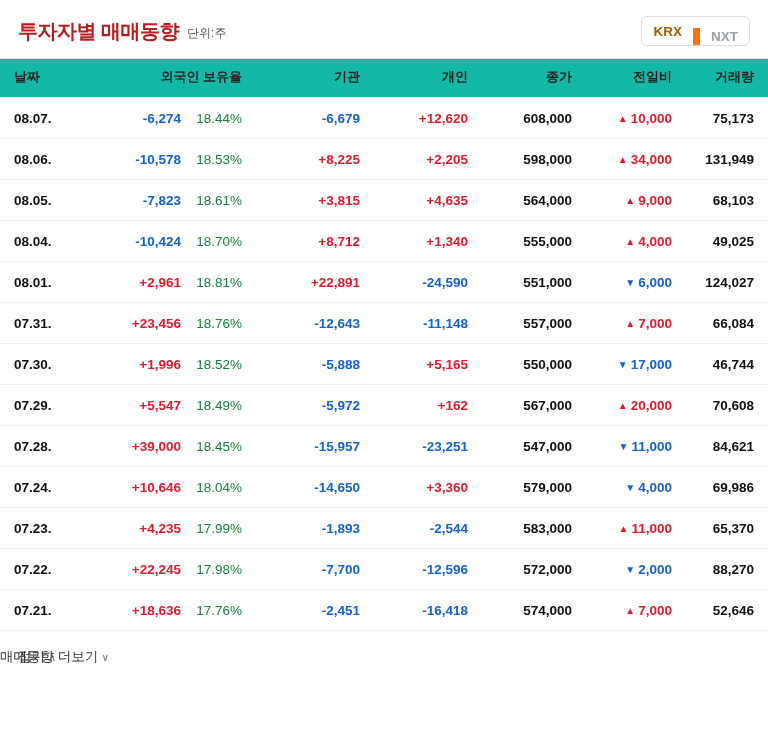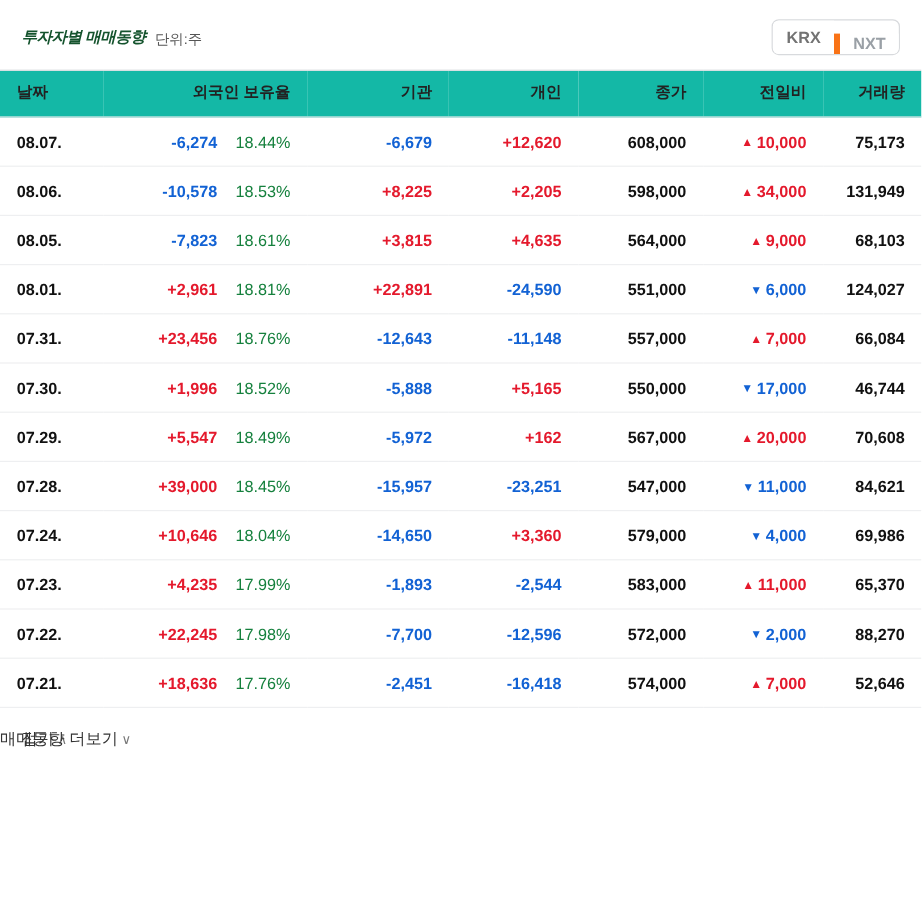--- a/index.html
+++ b/index.html
@@ -19,25 +19,24 @@
   }
 
   
   .header {
     display: flex;
     align-items: center;
     padding: 14px 18px 10px 18px;
     height: 58px;
   }
   .title {
-    font-size: 13px;
+    font-size: 20px;
     font-weight: bold;
     letter-spacing: -0.5px;
-    color: #14532d;
-    font-style: italic;
+    color: #b91c1c;
   }
   .unit {
     font-size: 12px;
     color: #555;
     margin-left: 8px;
     font-weight: normal;
     position: relative;
     top: 2px;
   }
   .spacer { flex: 1; }
@@ -56,24 +55,24 @@
     justify-content: center;
     min-width: 46px;
     font-size: 13.5px;
     font-weight: bold;
     padding: 0 11px;
     color: #9aa0a6;
     background: #fff;
     cursor: pointer;
   }
   .toggle .seg.active {
-    color: #737373;
-    background: #fff;
-  }
-  .toggle .seg + .seg { border-left: 5px solid #f97316; margin-top: 11px; }
+    color: #a16207;
+    background: #fff;
+  }
+  .toggle .seg + .seg { border-left: 7px solid #f97316; margin-top: 11px; }
 
   
   table {
     width: 100%;
     border-collapse: collapse;
     table-layout: fixed;
   }
   thead th {
     font-size: 13px;
     font-weight: bold;
@@ -215,20 +214,34 @@
               <span class="ratio">18.61%</span>
             </span>
           </td>
           <td class="up">+3,815</td>
           <td class="up">+4,635</td>
           <td class="bold">564,000</td>
           <td><span class="chg up"><span class="arrow">▲</span><span>9,000</span></span></td>
           <td class="bold">68,103</td>
         </tr>
         <tr>
+          <td class="date">08.04.</td>
+          <td>
+            <span class="foreign-cell">
+              <span class="num down">-10,424</span>
+              <span class="ratio">18.70%</span>
+            </span>
+          </td>
+          <td class="up">+8,712</td>
+          <td class="up">+1,340</td>
+          <td class="bold">555,000</td>
+          <td><span class="chg up"><span class="arrow">▲</span><span>4,000</span></span></td>
+          <td class="bold">49,025</td>
+        </tr>
+        <tr>
           <td class="date">08.01.</td>
           <td>
             <span class="foreign-cell">
               <span class="num up">+2,961</span>
               <span class="ratio">18.81%</span>
             </span>
           </td>
           <td class="up">+22,891</td>
           <td class="down">-24,590</td>
           <td class="bold">551,000</td>

